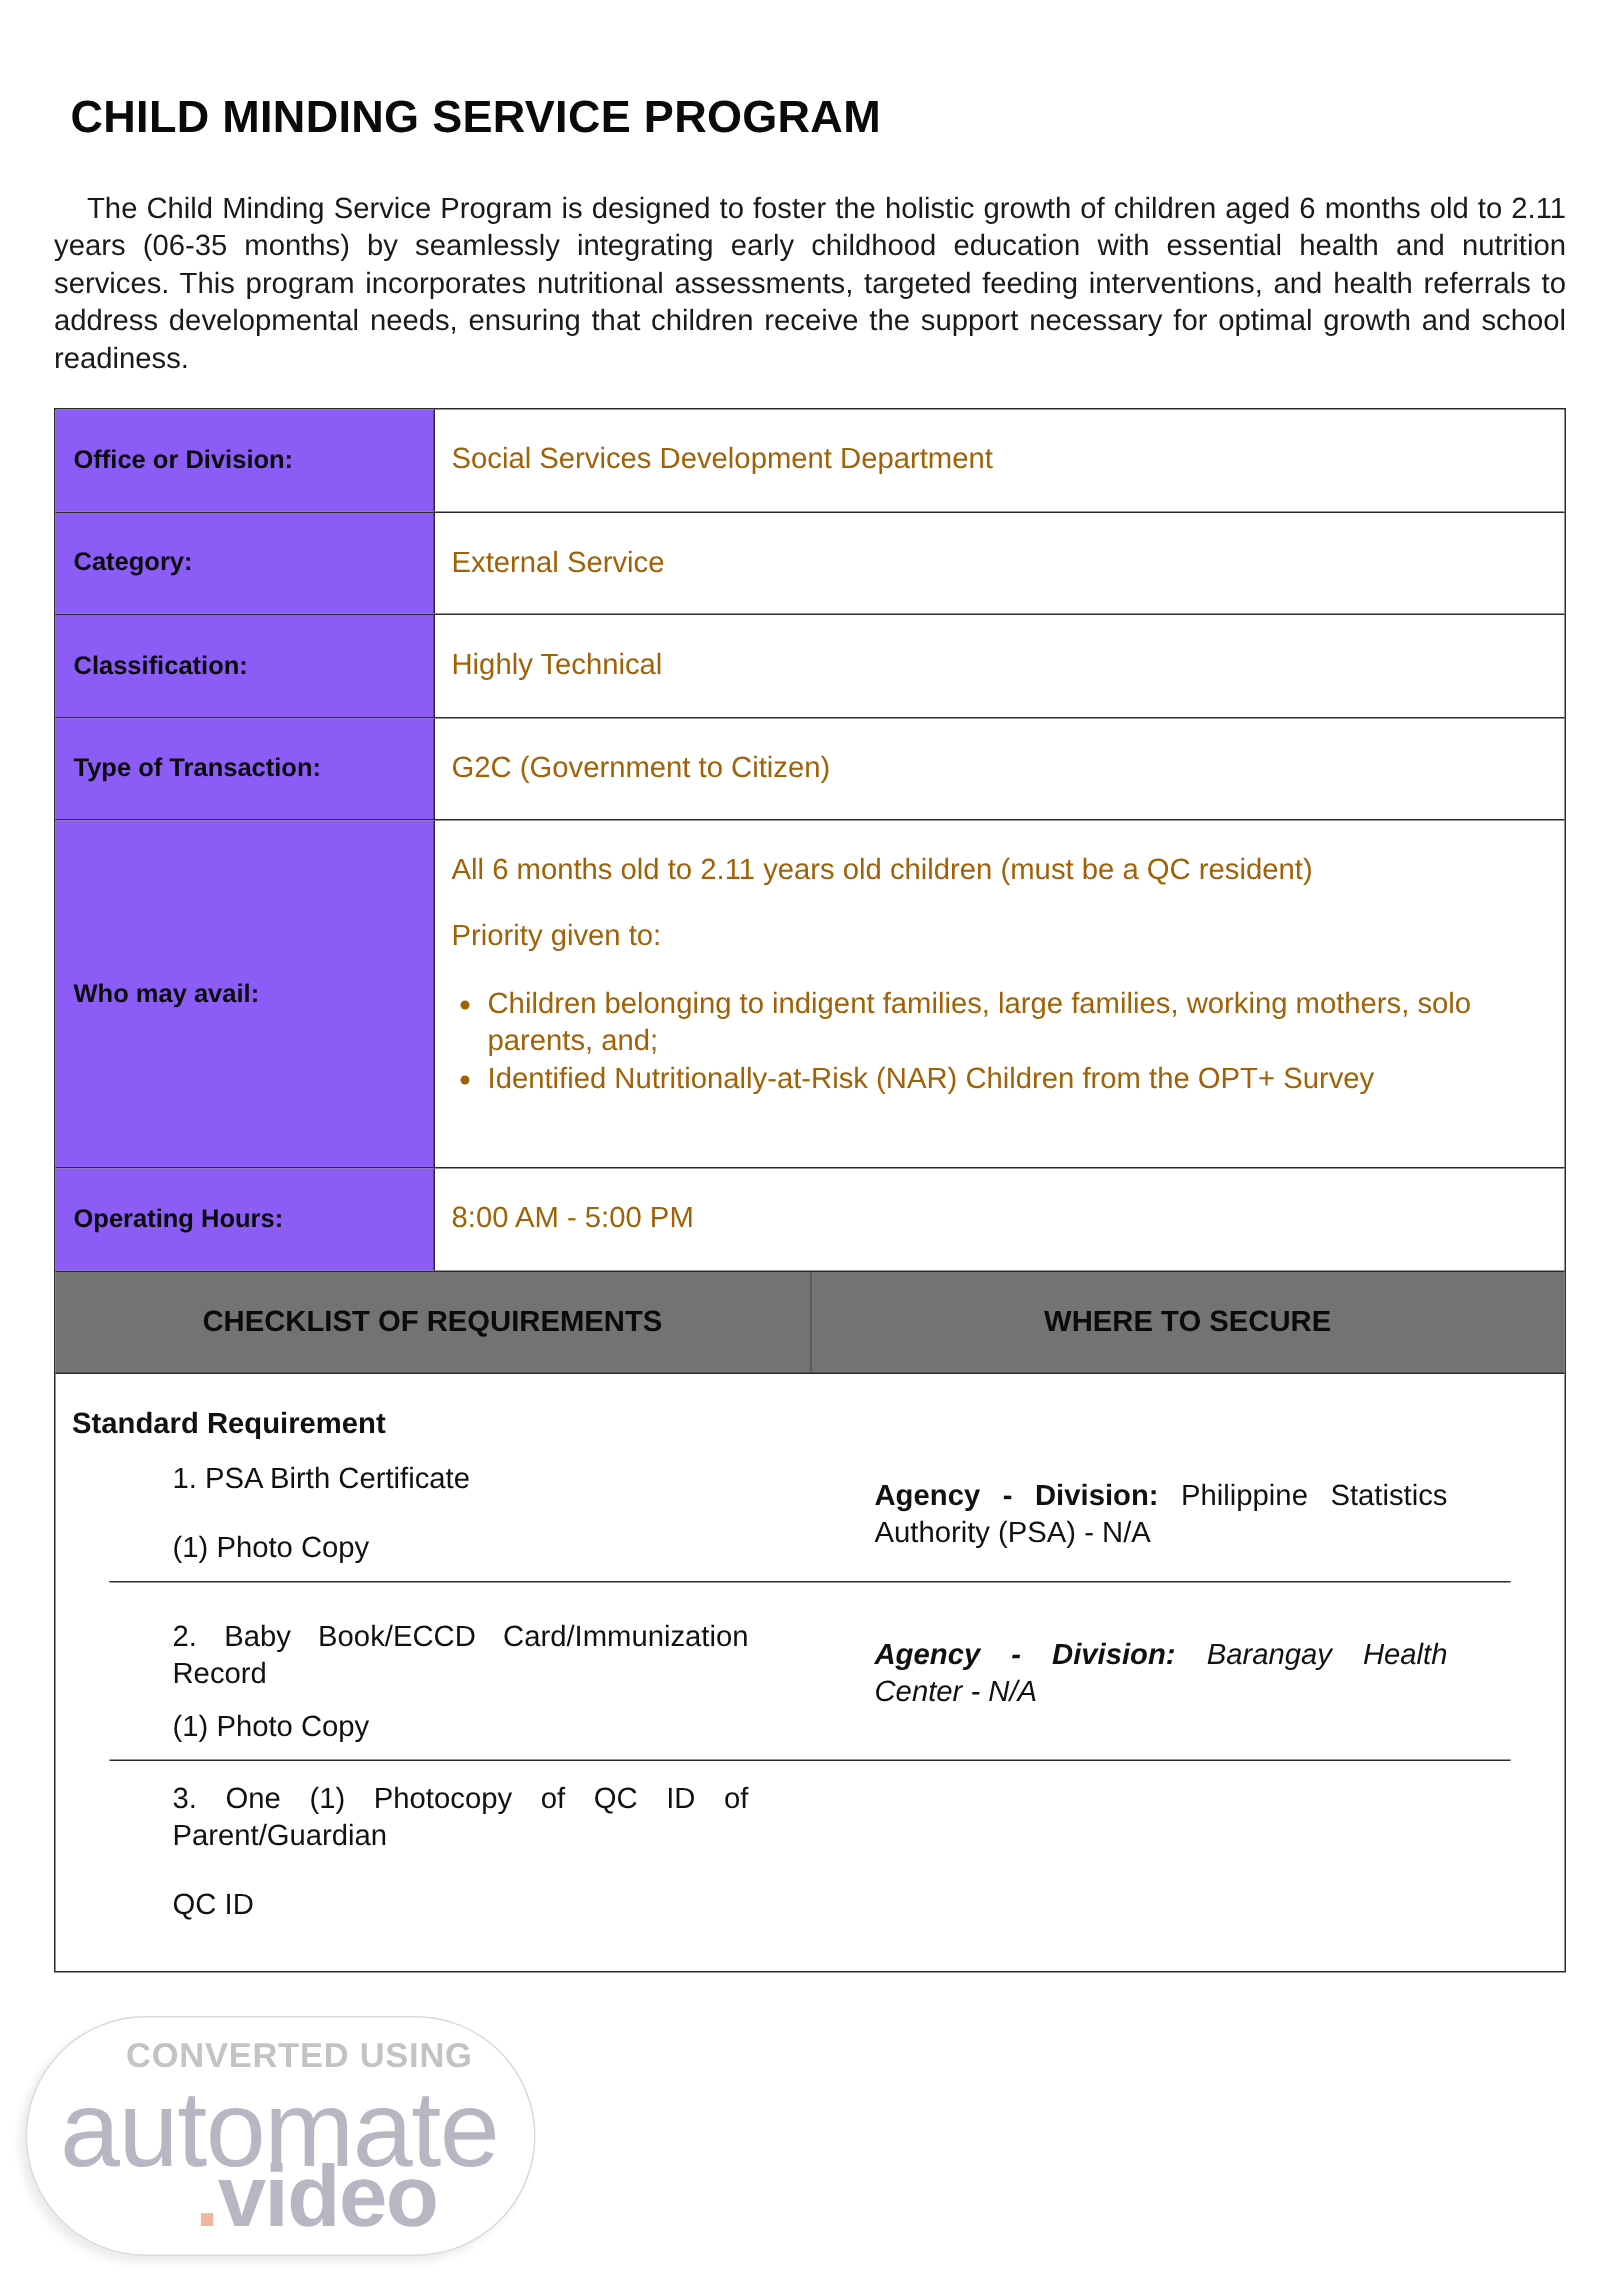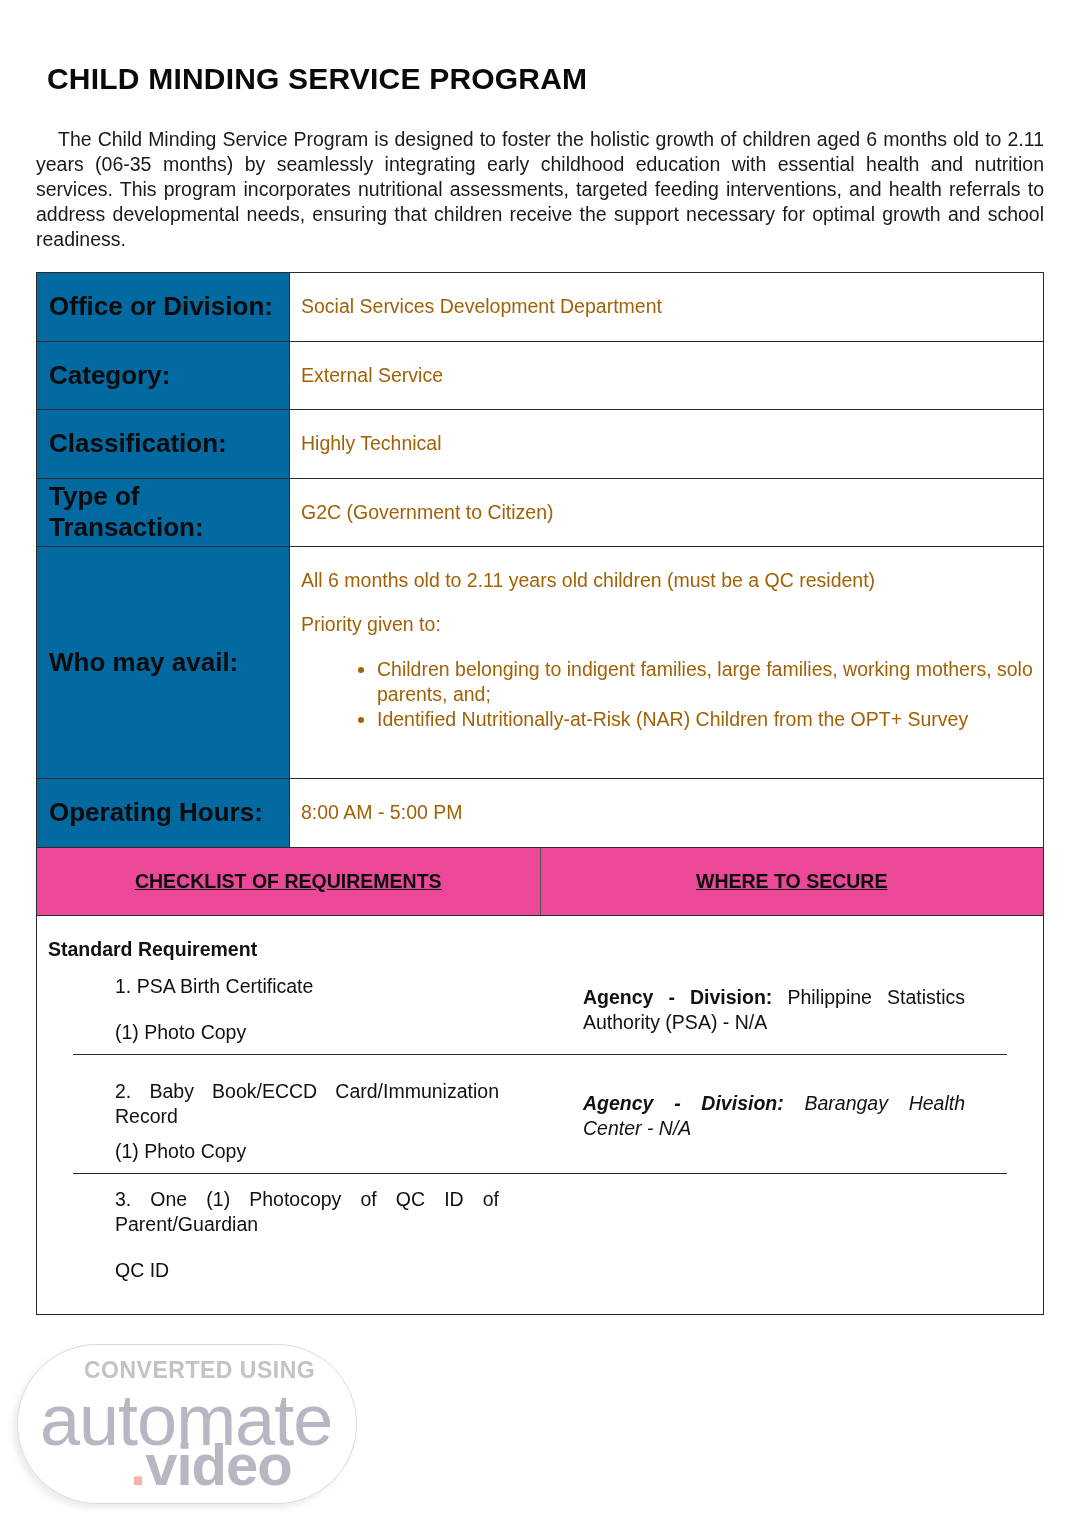--- a/index.html
+++ b/index.html
@@ -3,29 +3,29 @@
 <meta charset="utf-8">
 <style>
   * { box-sizing: border-box; margin: 0; padding: 0; }
   html, body { width: 1080px; height: 1528px; background: #ffffff; overflow: hidden; }
   body { font-family: "Liberation Sans", sans-serif; color: #111; position: relative; }
   .title { position: absolute; left: 37px; top: 62px; font-size: 30px; font-weight: bold; letter-spacing: 0.2px; color: #0a0a0a; margin-left: 10px; }
   .intro { position: absolute; left: 36px; top: 127px; width: 1008px; font-size: 19.5px; line-height: 25px; text-align: justify; text-indent: 22px; color: #1a1a1a; }
   .info { position: absolute; left: 36px; top: 272px; width: 1008px; border: 1.5px solid #2b2b2b; }
   .row { display: flex; border-bottom: 1.5px solid #2b2b2b; }
   .row:last-child { border-bottom: none; }
-  .lbl { width: 253px; flex: none; background: #0369a1; border-right: 1.5px solid #2b2b2b; display: flex; align-items: center; padding-left: 12px; font-weight: bold; font-size: 26px; color: #0b0b0b; }
+  .lbl { width: 253px; flex: none; background: #8b5cf6; border-right: 1.5px solid #2b2b2b; display: flex; align-items: center; padding-left: 12px; font-weight: bold; font-size: 17px; color: #0b0b0b; }
   .val { flex: 1; display: flex; align-items: center; padding-left: 11px; font-size: 19.5px; color: #a16207; }
   .h68 { height: 68.5px; }
   .who { height: 232px; }
   .who .val { display: block; padding-top: 22px; }
   .who p { margin-bottom: 21px; }
-  .who ul { margin-left: 76px; }
+  .who ul { margin-left: 24px; }
   .who li { line-height: 25px; padding-left: 0; }
-  .hdr { display: flex; background: #ec4899; height: 68px; border-bottom: 1.5px solid #2b2b2b; text-decoration: underline; }
+  .hdr { display: flex; background: #737373; height: 68px; border-bottom: 1.5px solid #2b2b2b; }
   .hdr div { flex: 1; display: flex; align-items: center; justify-content: center; font-weight: bold; font-size: 19.5px; color: #0b0b0b; }
   .hdr div:first-child { border-right: 1.5px solid #555; }
   .req { position: relative; height: 398px; }
   .std { position: absolute; left: 11px; top: 22px; font-weight: bold; font-size: 19.5px; }
   .item { position: absolute; left: 78px; width: 384px; font-size: 19.5px; line-height: 25px; text-align: justify; }
   .src { position: absolute; left: 546px; width: 382px; font-size: 19.5px; line-height: 25px; text-align: justify; }
   .src b { font-weight: bold; }
   .sep { position: absolute; left: 36px; width: 934px; height: 1.5px; background: #2b2b2b; }
   .watermark { position: absolute; left: 17px; top: 1344px; width: 340px; height: 160px; border: 1px solid #d9d9d9; border-radius: 80px; box-shadow: -4px 4px 6px rgba(0,0,0,0.08); }
   .wm1 { position: absolute; left: 66px; top: 12px; font-size: 23px; color: #c3c3c3; font-weight: bold; letter-spacing: 0.5px; }

